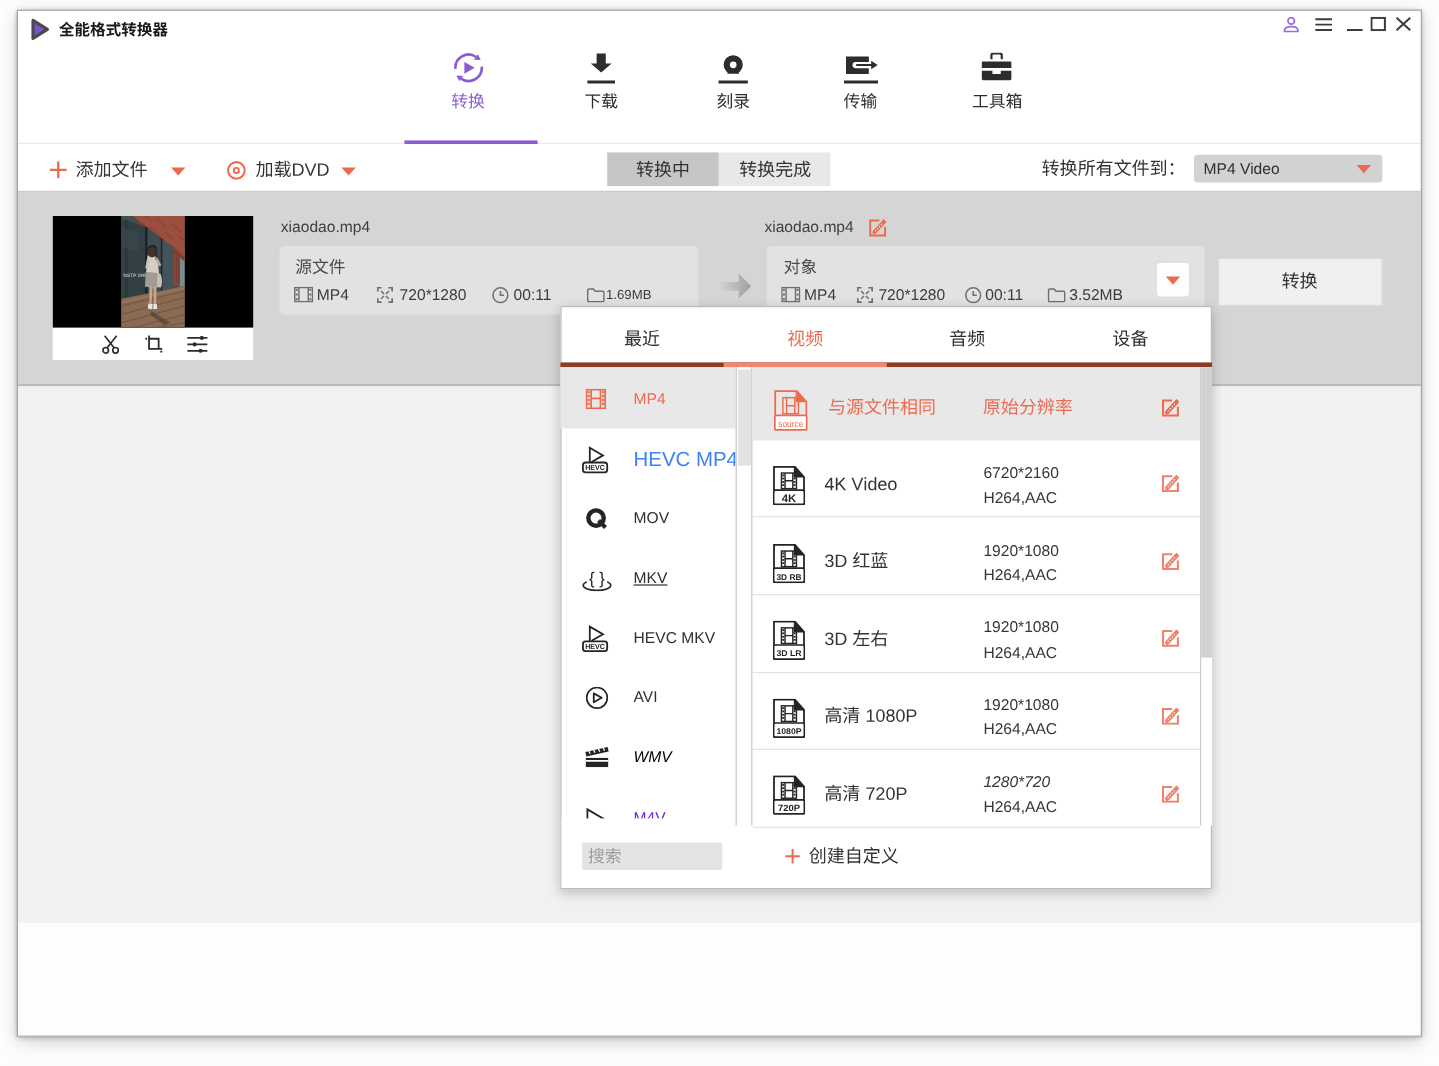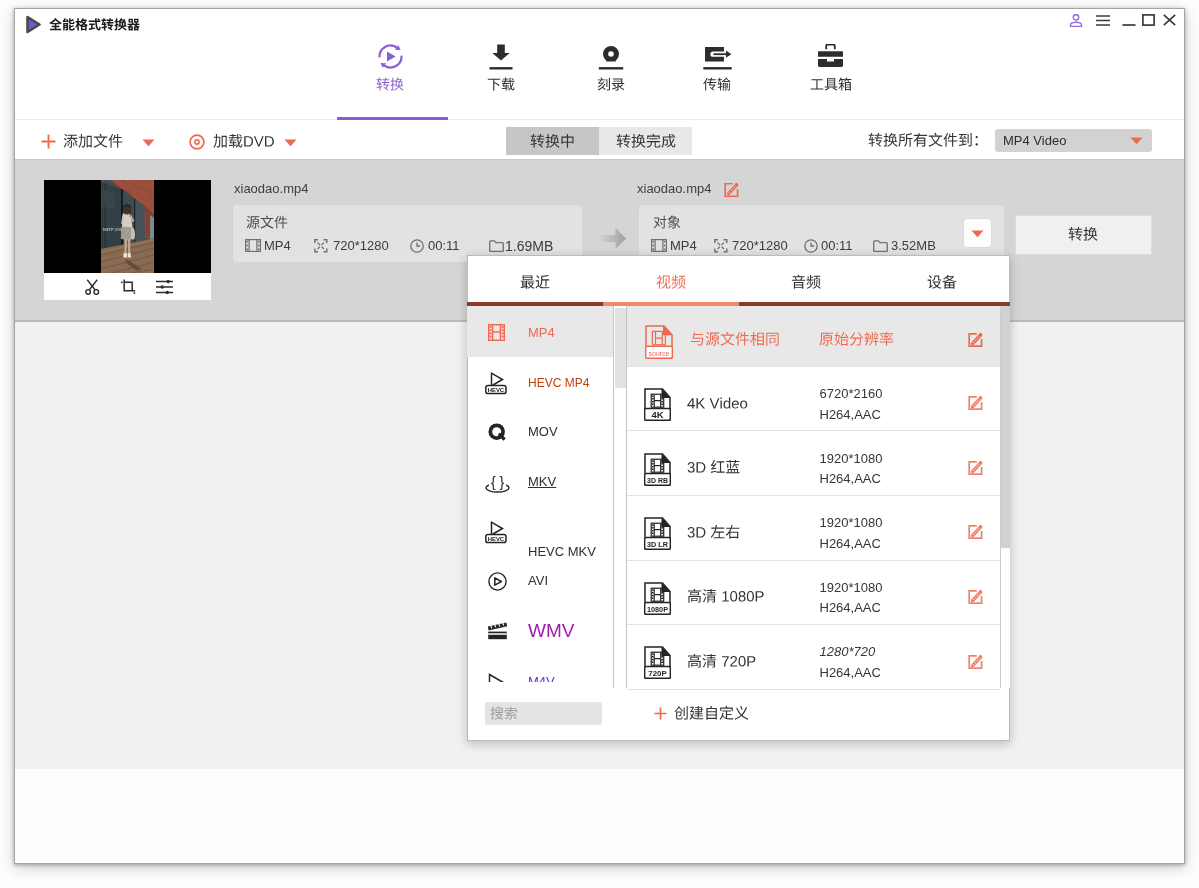--- a/index.html
+++ b/index.html
@@ -300,21 +300,21 @@
     </svg>
 <div style="position:absolute;left:318.0px;top:226.5px;font-size:13px;color:#3c3c3c;line-height:20px;white-space:pre;">720*1280</div>
 <svg style="position:absolute;left:395px;top:230px;" width="14" height="14" viewBox="0 0 14 14">
       <circle cx="7" cy="7" r="6.2" fill="none" stroke="#6f6f6f" stroke-width="1.3"></circle>
       <path d="M7 3.4 V7 H10" fill="none" stroke="#6f6f6f" stroke-width="1.3"></path>
     </svg>
 <div style="position:absolute;left:413.0px;top:226.5px;font-size:13px;color:#3c3c3c;line-height:20px;white-space:pre;">00:11</div>
 <svg style="position:absolute;left:474px;top:231px;" width="15" height="12" viewBox="0 0 15 12">
       <path d="M0.7 2 a1.1 1.1 0 0 1 1.1 -1.1 h3.6 l1.6 1.8 h6.2 a1.1 1.1 0 0 1 1.1 1.1 v6.6 a1.1 1.1 0 0 1 -1.1 1.1 h-11.4 a1.1 1.1 0 0 1 -1.1 -1.1 Z" fill="none" stroke="#6f6f6f" stroke-width="1.3"></path>
     </svg>
-<div style="position:absolute;left:490.0px;top:226.5px;font-size:14px;color:#3c3c3c;line-height:20px;white-space:pre;">1.69MB</div>
+<div style="position:absolute;left:490.0px;top:226.5px;font-size:11px;color:#3c3c3c;line-height:20px;white-space:pre;">1.69MB</div>
 <svg style="position:absolute;left:585px;top:219px;" width="26" height="21" viewBox="0 0 26 21">
       <defs>
         <linearGradient id="ar" x1="0" y1="0" x2="1" y2="0">
 <stop offset="0" stop-color="#d3d2d2"></stop>
           <stop offset="0.5" stop-color="#bbbaba"></stop>
           <stop offset="1" stop-color="#9e9d9d"></stop>
         </linearGradient>
       </defs>
 <path d="M0 7 h15.5 v-7 L26 10.5 L15.5 21 v-7 H0 Z" fill="url(#ar)"></path>
     </svg>
@@ -408,52 +408,52 @@
       </g>
     </svg>
 <div style="position:absolute;left:513.0px;top:313.9px;font-size:13px;color:#ed6a50;line-height:20px;white-space:pre;">MP4</div>
 <svg style="position:absolute;left:470px;top:361.55px;" width="26" height="24" viewBox="0 0 26 24">
       <g fill="none" stroke="#242424" stroke-width="1.5">
 <path d="M6.5 14.5 L6.5 2.2 L17.5 8.5 L8 14"></path>
 <rect x="0.8" y="14.4" width="20.2" height="8.2" rx="2.2"></rect>
       </g>
 <text x="10.9" y="21" font-family="Liberation Sans" font-size="6.2" font-weight="bold" fill="#242424" text-anchor="middle" textLength="16.5" lengthAdjust="spacingAndGlyphs">HEVC</text>
     </svg>
-<div style="position:absolute;left:513.0px;top:363.6px;font-size:12px;color:#c2410c;line-height:20px;white-space:pre;">HEVC MP4</div>
+<div style="position:absolute;left:513.0px;top:363.6px;font-size:17px;color:#3b82f6;line-height:20px;white-space:pre;">HEVC MP4</div>
 <svg style="position:absolute;left:473px;top:413.75px;" width="19" height="19" viewBox="0 0 19 19">
       <circle cx="8.7" cy="8.7" r="6.4" fill="none" stroke="#242424" stroke-width="3.7"></circle>
 <path d="M10.8 10.8 L16.6 16.6" stroke="#242424" stroke-width="3.4"></path>
     </svg>
 <div style="position:absolute;left:513.0px;top:413.2px;font-size:13px;color:#2f2f2f;line-height:20px;white-space:pre;">MOV</div>
 <svg style="position:absolute;left:470px;top:462.95000000000005px;" width="25" height="21" viewBox="0 0 25 21">
       <ellipse cx="12.5" cy="15.8" rx="11.5" ry="4.2" fill="none" stroke="#242424" stroke-width="1.3"></ellipse>
 <rect x="4" y="9" width="17" height="9" fill="#fff" stroke="none"></rect>
 <text x="12.5" y="14.5" font-family="Liberation Sans" font-size="14" fill="#242424" text-anchor="middle">{ }</text>
     </svg>
 <div style="position:absolute;left:513.0px;top:463.0px;font-size:13px;color:#2f2f2f;line-height:20px;white-space:pre;text-decoration:underline;">MKV</div>
 <svg style="position:absolute;left:470px;top:510.65px;" width="26" height="24" viewBox="0 0 26 24">
       <g fill="none" stroke="#242424" stroke-width="1.5">
 <path d="M6.5 14.5 L6.5 2.2 L17.5 8.5 L8 14"></path>
 <rect x="0.8" y="14.4" width="20.2" height="8.2" rx="2.2"></rect>
       </g>
 <text x="10.9" y="21" font-family="Liberation Sans" font-size="6.2" font-weight="bold" fill="#242424" text-anchor="middle" textLength="16.5" lengthAdjust="spacingAndGlyphs">HEVC</text>
     </svg>
-<div style="position:absolute;left:513.0px;top:512.6px;font-size:13px;color:#2f2f2f;line-height:20px;white-space:pre;margin-top:20px;">HEVC MKV</div>
+<div style="position:absolute;left:513.0px;top:512.6px;font-size:13px;color:#2f2f2f;line-height:20px;white-space:pre;">HEVC MKV</div>
 <svg style="position:absolute;left:473px;top:562.85px;" width="19" height="19" viewBox="0 0 19 19">
       <circle cx="9.5" cy="9.5" r="8.6" fill="none" stroke="#242424" stroke-width="1.4"></circle>
 <path d="M6.8 5.8 L13.4 9.5 L6.8 13.2 Z" fill="none" stroke="#242424" stroke-width="1.5" stroke-linejoin="round"></path>
     </svg>
 <div style="position:absolute;left:513.0px;top:562.4px;font-size:13px;color:#2f2f2f;line-height:20px;white-space:pre;">AVI</div>
 <svg style="position:absolute;left:472px;top:613.0500000000001px;" width="21" height="18" viewBox="0 0 21 18">
       <path d="M0.8 4.6 L19.4 0.4 L20.2 4.2 L1.6 8.4 Z" fill="#242424"></path>
 <path d="M3.6 3.6 l1.2 2.6 M7.6 2.7 l1.2 2.6 M11.6 1.8 l1.2 2.6 M15.6 0.9 l1.2 2.6" stroke="#fff" stroke-width="1.1"></path>
 <rect x="1.2" y="9.6" width="18.6" height="7.6" fill="#242424"></rect>
 <path d="M1.2 12 h18.6" stroke="#fff" stroke-width="1.5"></path>
     </svg>
-<div style="position:absolute;left:513.0px;top:612.1px;font-size:19px;color:#a21caf;line-height:20px;white-space:pre;">WMV</div>
+<div style="position:absolute;left:513.0px;top:612.1px;font-size:13px;color:#000000;line-height:20px;white-space:pre;font-style:italic;">WMV</div>
 <svg style="position:absolute;left:473px;top:663.7500000000001px;" width="18" height="18" viewBox="0 0 18 18">
       <path d="M1.5 1.5 L14.5 9 L1.5 16.5 Z" fill="none" stroke="#242424" stroke-width="1.5"></path>
     </svg>
 <div style="position:absolute;left:513.0px;top:663px;font-size:13px;color:#6d28d9;line-height:20px;white-space:pre;">M4V</div>
 <div style="position:absolute;left:453px;top:673px;width:145px;height:58px;background:#fff;"></div>
 <div style="position:absolute;left:598px;top:297px;width:14px;height:382px;background:#fff;border-left:1px solid #c6c5c5;border-right:1px solid #c6c5c5;"></div>
 <div style="position:absolute;left:599.5px;top:299px;width:11px;height:80px;background:#e3e2e2;"></div>
 <div style="position:absolute;left:612px;top:297px;width:373px;height:60px;background:#e9e8e8;"></div>
 <svg style="position:absolute;left:630px;top:316px;" width="28" height="34" viewBox="0 0 28 34">
       <g fill="none" stroke="#ed6a50" stroke-width="1.5">

